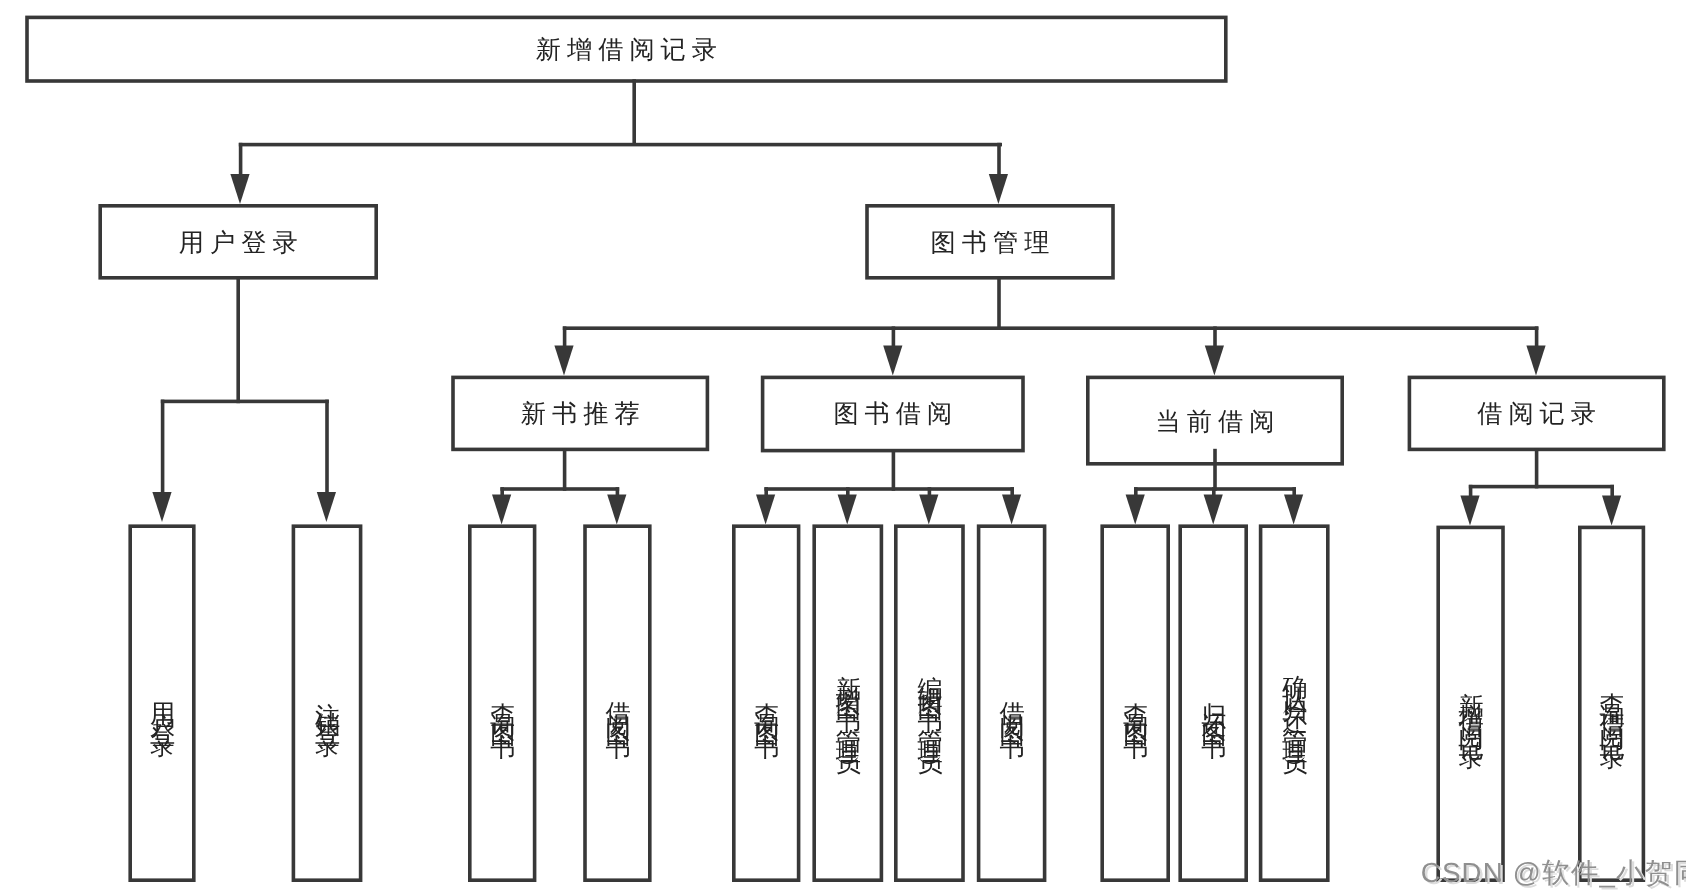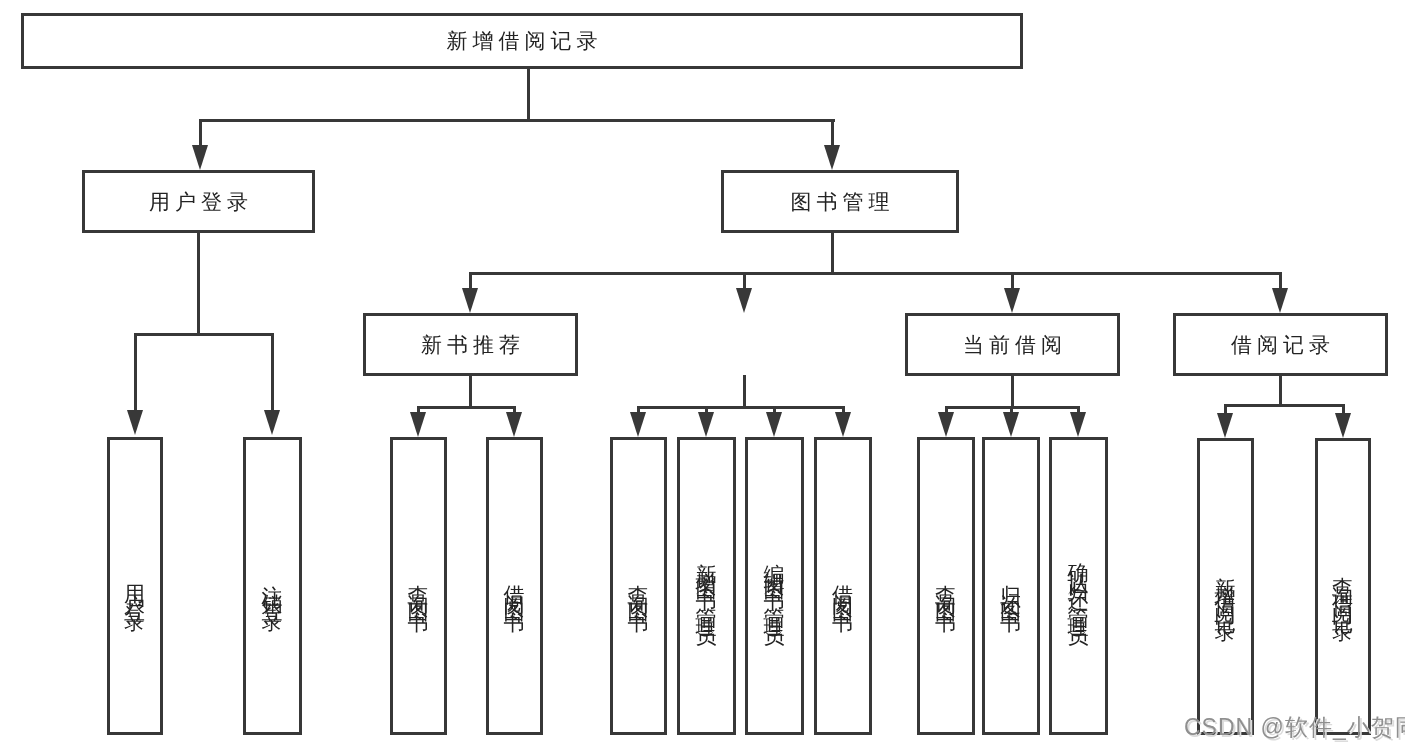--- a/index.html
+++ b/index.html
@@ -68,35 +68,36 @@
   <div class="box hbox" style="left:21px; top:13px; width:1002px; height:56px;">新增借阅记录</div>
 
   <div class="vline" style="left:527px; top:66px; height:55px;"></div>
   <div class="hline" style="left:199px; top:119px; width:636px;"></div>
   <div class="vline" style="left:199px; top:119px; height:28px;"></div>
   <div class="ahead" style="left:192px; top:145px;"></div>
   <div class="vline" style="left:831px; top:119px; height:28px;"></div>
   <div class="ahead" style="left:824px; top:145px;"></div>
 
   <div class="box hbox" style="left:82px; top:170px; width:233px; height:63px;">用户登录</div>
-  <div class="box hbox" style="left:721px; top:170px; width:238px; height:63px;">图书管理</div>
+  <div class="box hbox" style="left:721px; top:170px; width:208px; height:63px;">图书管理</div>
 
   <div class="vline" style="left:831px; top:231px; height:43px;"></div>
   <div class="hline" style="left:469px; top:272px; width:813px;"></div>
   <div class="vline" style="left:469px; top:272px; height:18px;"></div>
   <div class="ahead" style="left:462px; top:288px;"></div>
   <div class="vline" style="left:743px; top:272px; height:18px;"></div>
   <div class="ahead" style="left:736px; top:288px;"></div>
   <div class="vline" style="left:1011px; top:272px; height:18px;"></div>
   <div class="ahead" style="left:1004px; top:288px;"></div>
   <div class="vline" style="left:1279px; top:272px; height:18px;"></div>
   <div class="ahead" style="left:1272px; top:288px;"></div>
 
-  <div class="box hbox" style="left:363px; top:313px; width:215px; height:63px;">新书推荐</div>
-  <div class="box hbox" style="left:905px; top:313px; width:215px; height:63px;">当前借阅</div>
+  <div class="box hbox" style="left:376px; top:313px; width:215px; height:63px;">新书推荐</div>
+  <div class="box hbox" style="left:634px; top:313px; width:220px; height:64px;">图书借阅</div>
+  <div class="box hbox" style="left:905px; top:313px; width:215px; height:75px;">当前借阅</div>
   <div class="box hbox" style="left:1173px; top:313px; width:215px; height:63px;">借阅记录</div>
 
   <div class="vline" style="left:197px; top:231px; height:105px;"></div>
   <div class="hline" style="left:134px; top:333px; width:140px;"></div>
   <div class="vline" style="left:134px; top:333px; height:79px;"></div>
   <div class="ahead" style="left:127px; top:410px;"></div>
   <div class="vline" style="left:271px; top:333px; height:79px;"></div>
   <div class="ahead" style="left:264px; top:410px;"></div>
 
   <div class="vline" style="left:469px; top:374px; height:35px;"></div>

